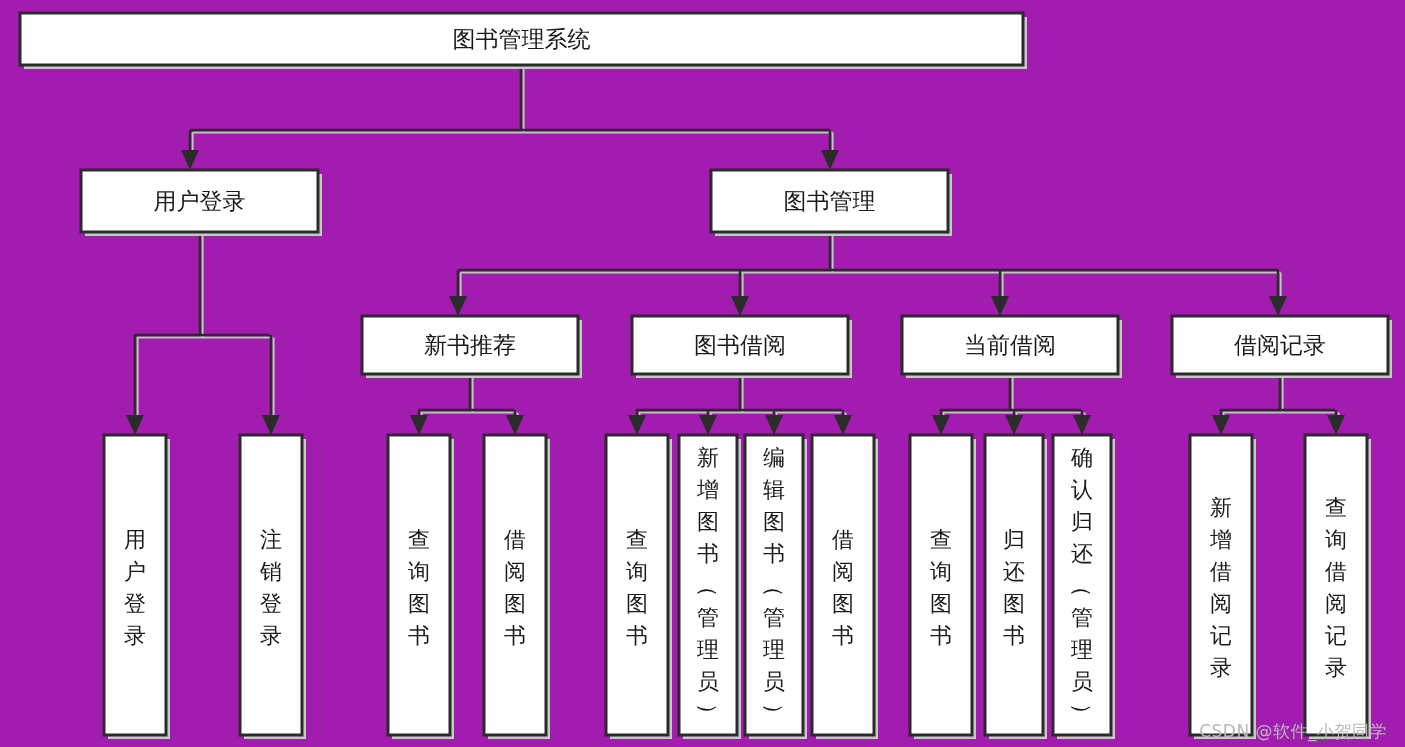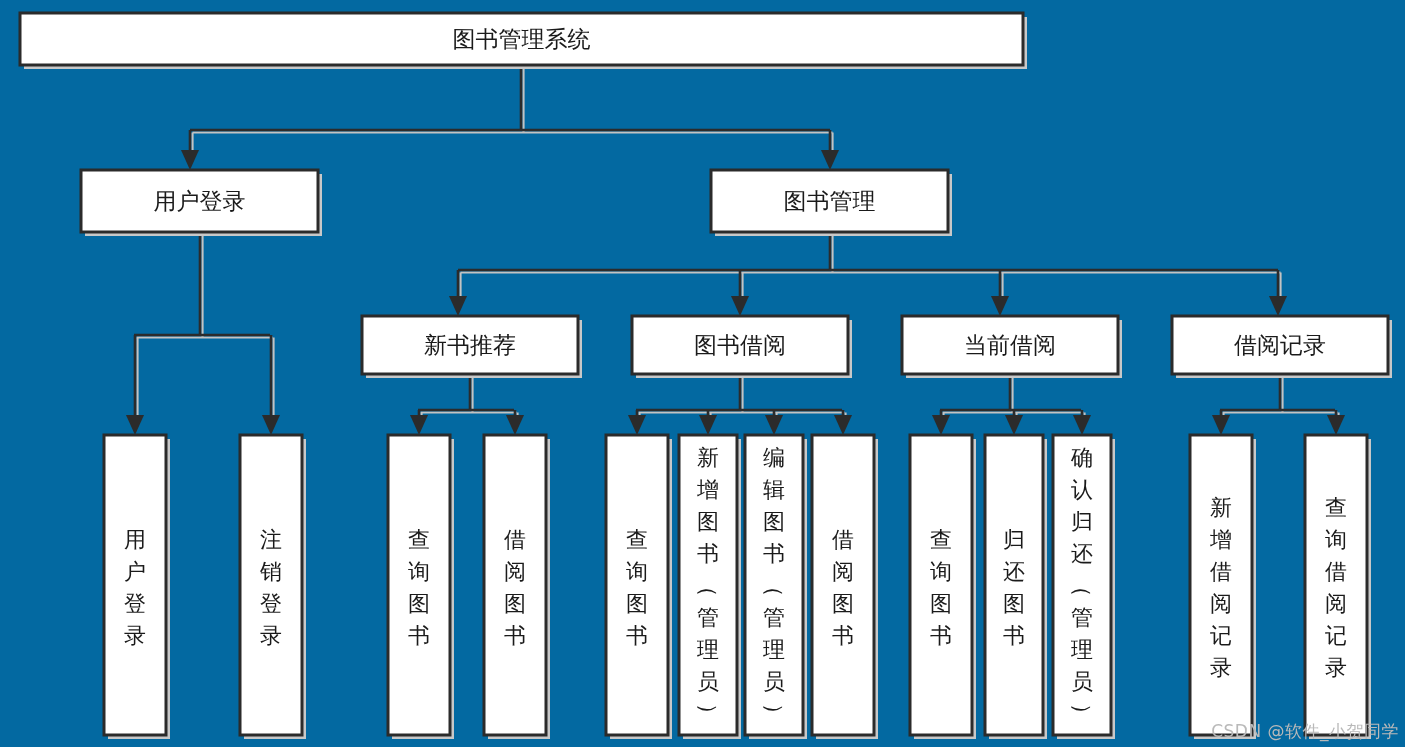--- a/index.html
+++ b/index.html
@@ -7,21 +7,21 @@
     padding: 0;
     background: #ffffff;
   }
   body {
     font-family: "DejaVu Sans", "Liberation Sans", sans-serif;
   }
   #stage {
     position: relative;
     width: 1405px;
     height: 747px;
-    background: #0369a1;
+    background: #a21caf;
     overflow: hidden;
   }
   #diagram-svg {
     position: absolute;
     left: 0;
     top: 0;
   }
   .node-box {
     fill: #ffffff;
     stroke: #2b2b2b;
@@ -54,21 +54,21 @@
     dominant-baseline: middle;
   }
   .node-label-v-char {
     font-family: "DejaVu Sans", "Liberation Sans", sans-serif;
     font-size: 22px;
     fill: #1a1a1a;
     text-anchor: middle;
   }
   .watermark {
     position: absolute;
-    right: 6px;
+    right: 18px;
     bottom: 4px;
     font-family: "DejaVu Sans", "Liberation Sans", sans-serif;
     font-size: 17px;
     color: #b9b9b9;
     letter-spacing: 0.5px;
     white-space: nowrap;
     user-select: none;
   }
 </style>
 </head>

